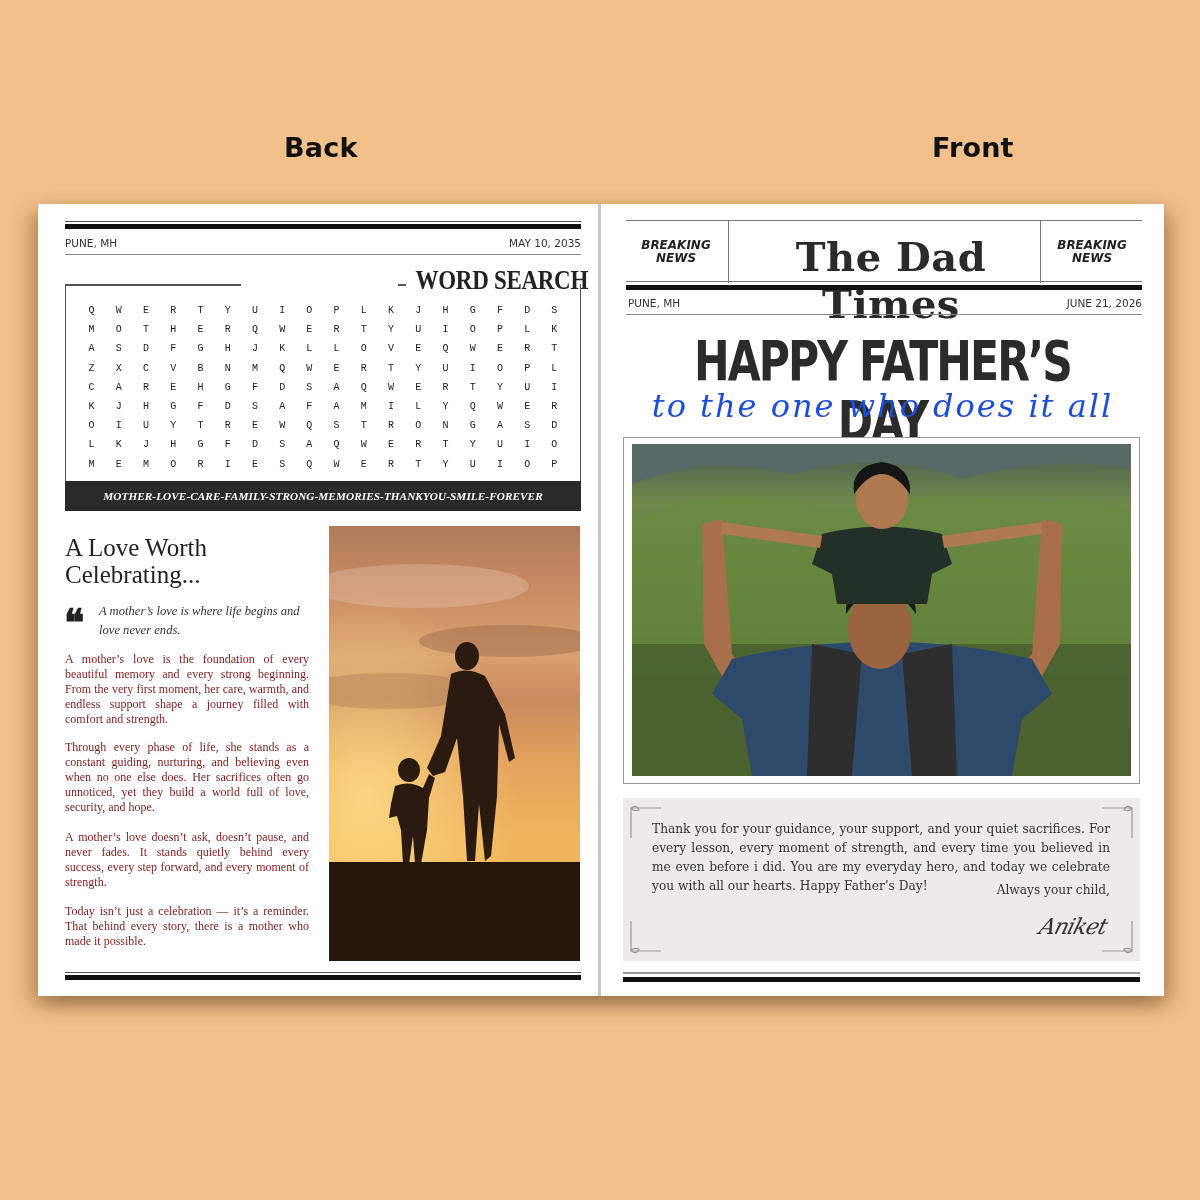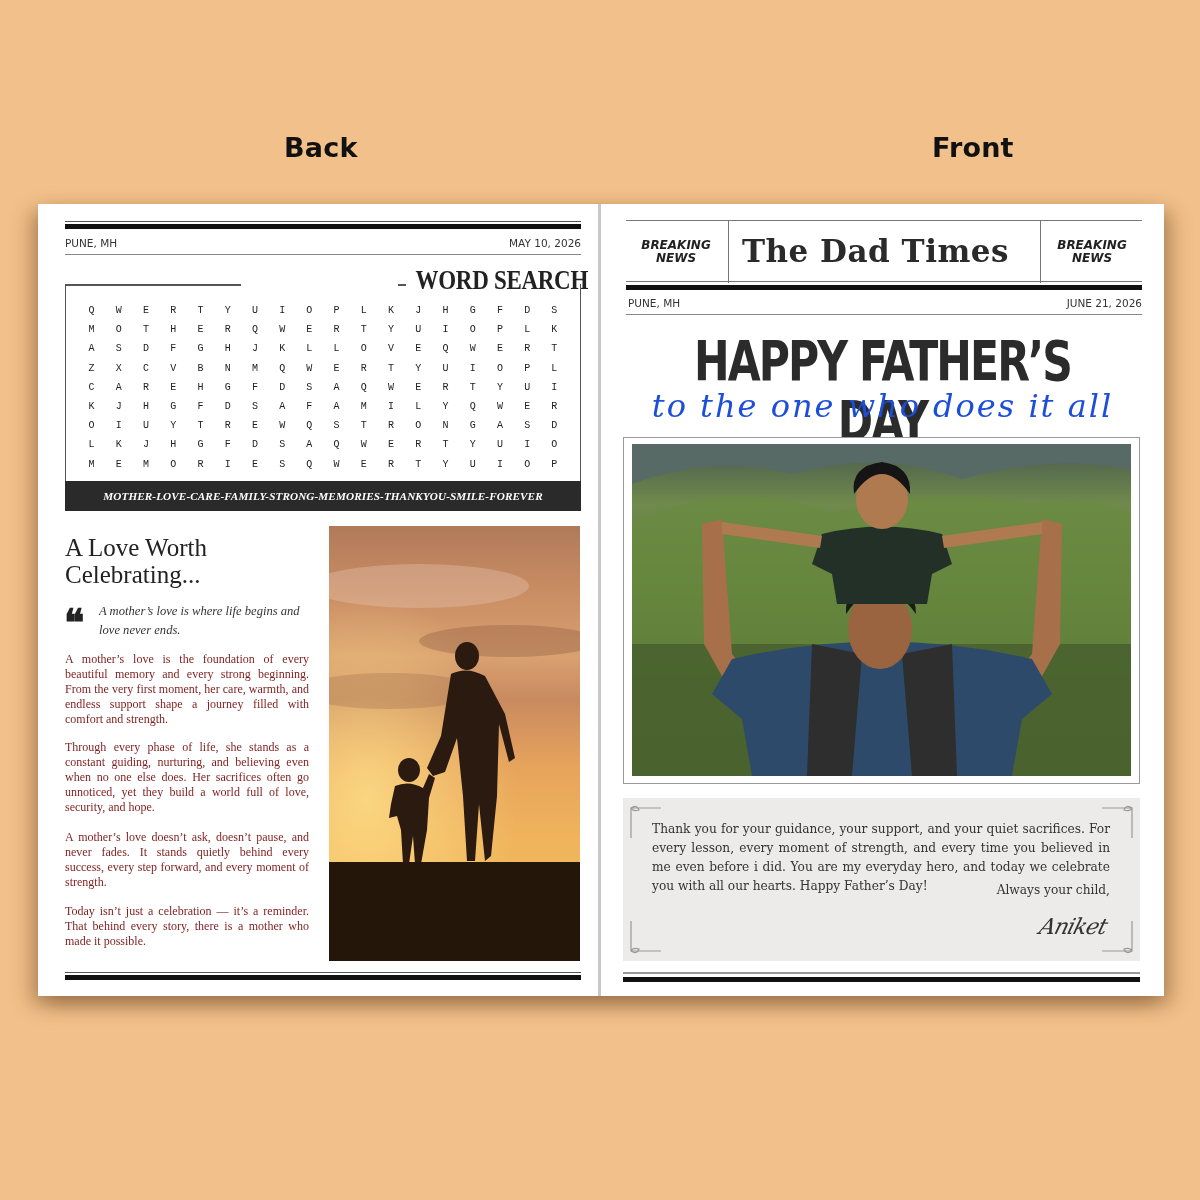--- a/index.html
+++ b/index.html
@@ -37,21 +37,21 @@
   .quote-text { position: absolute; left: 61px; top: 398px; width: 210px; font-family: "Liberation Serif", serif; font-style: italic; font-size: 12.6px; line-height: 18.5px; color: #333; }
   .body-text { position: absolute; left: 27px; width: 244px; font-family: "Liberation Serif", serif; font-size: 12px; line-height: 15px; text-align: justify; color: #7f1d1d; }
 
   .photo-back { position: absolute; left: 291px; top: 322px; width: 251px; height: 435px; overflow: hidden;
     background: linear-gradient(180deg, #b07a5a 0%, #c98d63 15%, #d9a070 30%, #c98a60 40%, #e6a35c 55%, #f0b45c 72%, #efb85c 83%, #2d1e10 85%, #231709 100%); }
 
   
   .masthead-box { position: absolute; left: 25px; top: 16px; width: 516px; height: 62px; border-top: 1px solid #777; border-bottom: 1px solid #777; }
   .masthead-div { position: absolute; top: 0; width: 1px; height: 62px; background: #777; }
   .breaking { position: absolute; top: 18px; width: 100px; text-align: center; font-family: "DejaVu Sans", sans-serif; font-style: italic; font-weight: bold; font-size: 12px; line-height: 13px; color: #222; }
-  .masthead-title { position: absolute; left: 104px; width: 310px; top: 12px; text-align: left; font-family: "DejaVu Serif", serif; font-weight: bold; font-size: 31px; color: #2a2a2a; letter-spacing: 0.5px; padding-left: 12px; }
+  .masthead-title { position: absolute; left: 104px; width: 310px; top: 12px; text-align: center; font-family: "DejaVu Serif", serif; font-weight: bold; font-size: 40px; color: #2a2a2a; letter-spacing: 0.5px; padding-left: 12px; }
 
   .headline { position: absolute; left: 0; width: 100%; top: 127px; text-align: center; font-family: "DejaVu Sans", sans-serif; font-weight: bold; font-size: 56px; line-height: 60px; color: #2b2b2b; letter-spacing: -2.5px; transform: scaleX(0.76); transform-origin: center; }
   .tagline { position: absolute; left: 0; width: 100%; top: 184px; text-align: center; font-family: "DejaVu Serif", serif; font-style: italic; font-size: 32px; line-height: 36px; color: #1d4ed8; letter-spacing: 2px; }
 
   .photo-front-frame { position: absolute; left: 22px; top: 233px; width: 517px; height: 347px; border: 1px solid #999; background: #fff; }
   .photo-front { position: absolute; left: 8px; top: 6px; width: 499px; height: 332px; overflow: hidden;
     background: linear-gradient(180deg, #4a5a50 0%, #6f8a4c 18%, #5e7d3a 45%, #4a6330 70%, #3e5428 100%); }
 
   .note-box { position: absolute; left: 22px; top: 594px; width: 517px; height: 163px; background: #ecebe9; }
   .note-text { position: absolute; left: 29px; top: 22px; width: 458px; font-family: "DejaVu Serif", serif; font-size: 12.2px; line-height: 19px; text-align: justify; color: #333; }
@@ -65,21 +65,21 @@
 <div class="side-label back">Back</div>
 <div class="side-label front">Front</div>
 
 <div class="spread"></div>
 <div class="spine"></div>
 
 <div class="page back">
   <div class="rule-thin" style="left:27px;top:17px;width:516px;"></div>
   <div class="rule-thick" style="left:27px;top:20px;width:516px;"></div>
   <div class="dateline" style="left:27px;top:33px;">PUNE, MH</div>
-  <div class="dateline" style="right:17px;top:33px;">MAY 10, 2026</div>
+  <div class="dateline" style="right:17px;top:33px;">MAY 10, 2035</div>
   <div class="rule-thin" style="left:27px;top:50px;width:516px;background:#888;"></div>
 
   <div class="ws-box-top-l"></div>
   <div class="ws-box-top-r"></div>
   <div class="ws-title"><span>WORD SEARCH</span></div>
   <div class="ws-box">
     <div class="ws-grid" id="ws-grid" style="grid-template-columns: repeat(18, 1fr);">
         <div class="ws-cell">Q</div>
         <div class="ws-cell">W</div>
         <div class="ws-cell">E</div>

